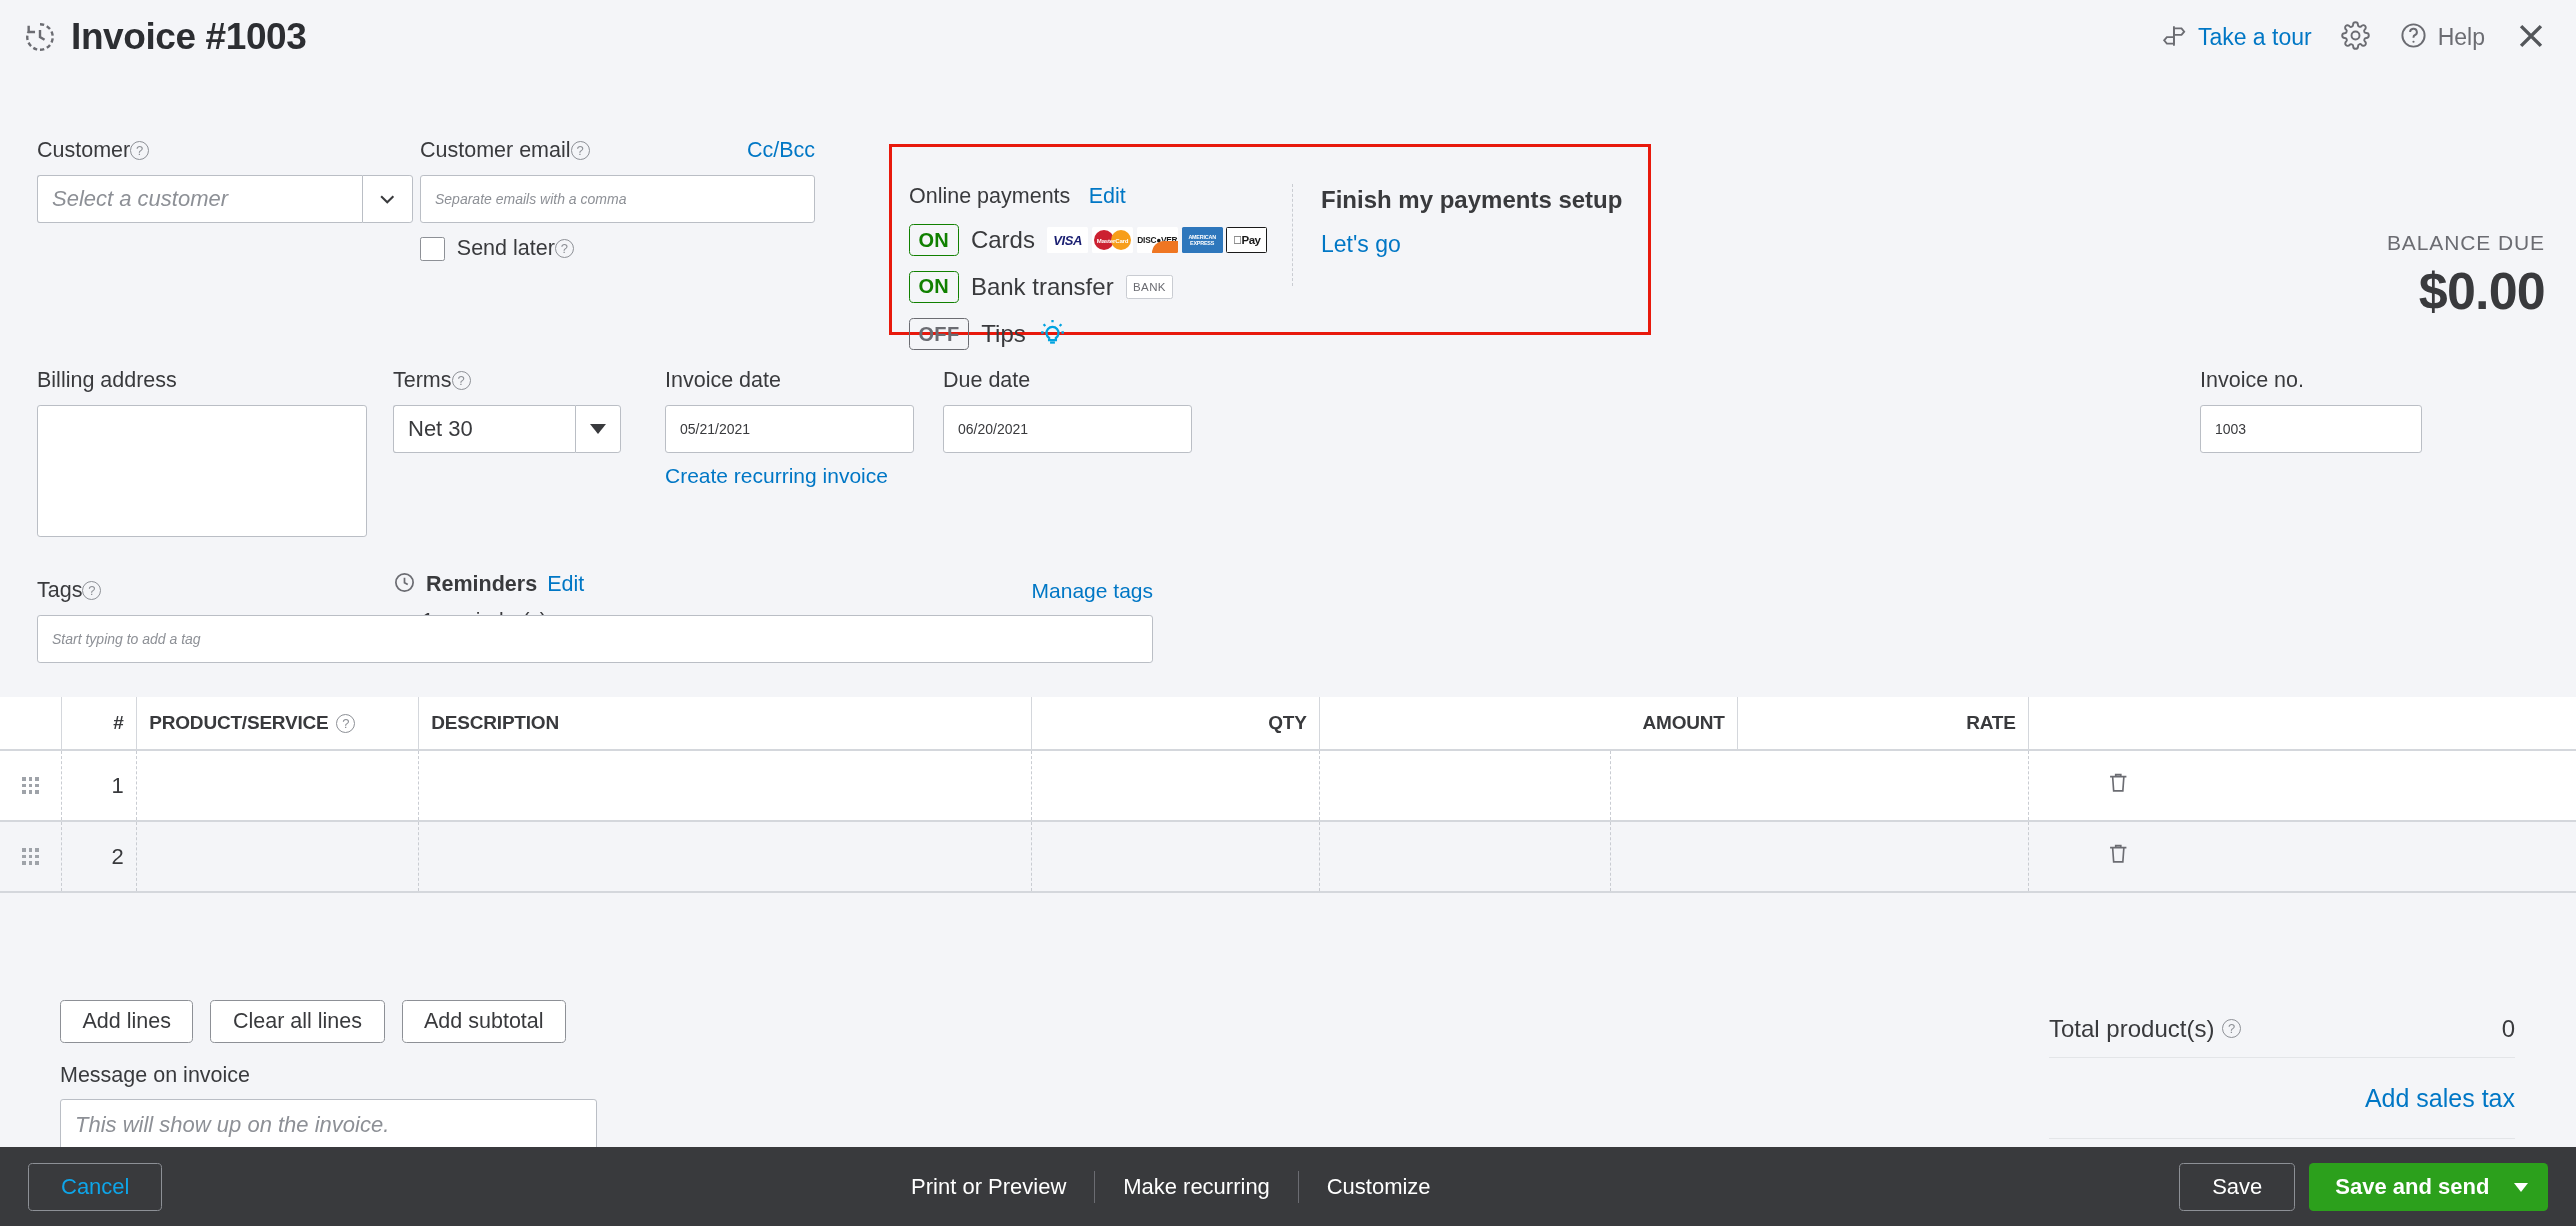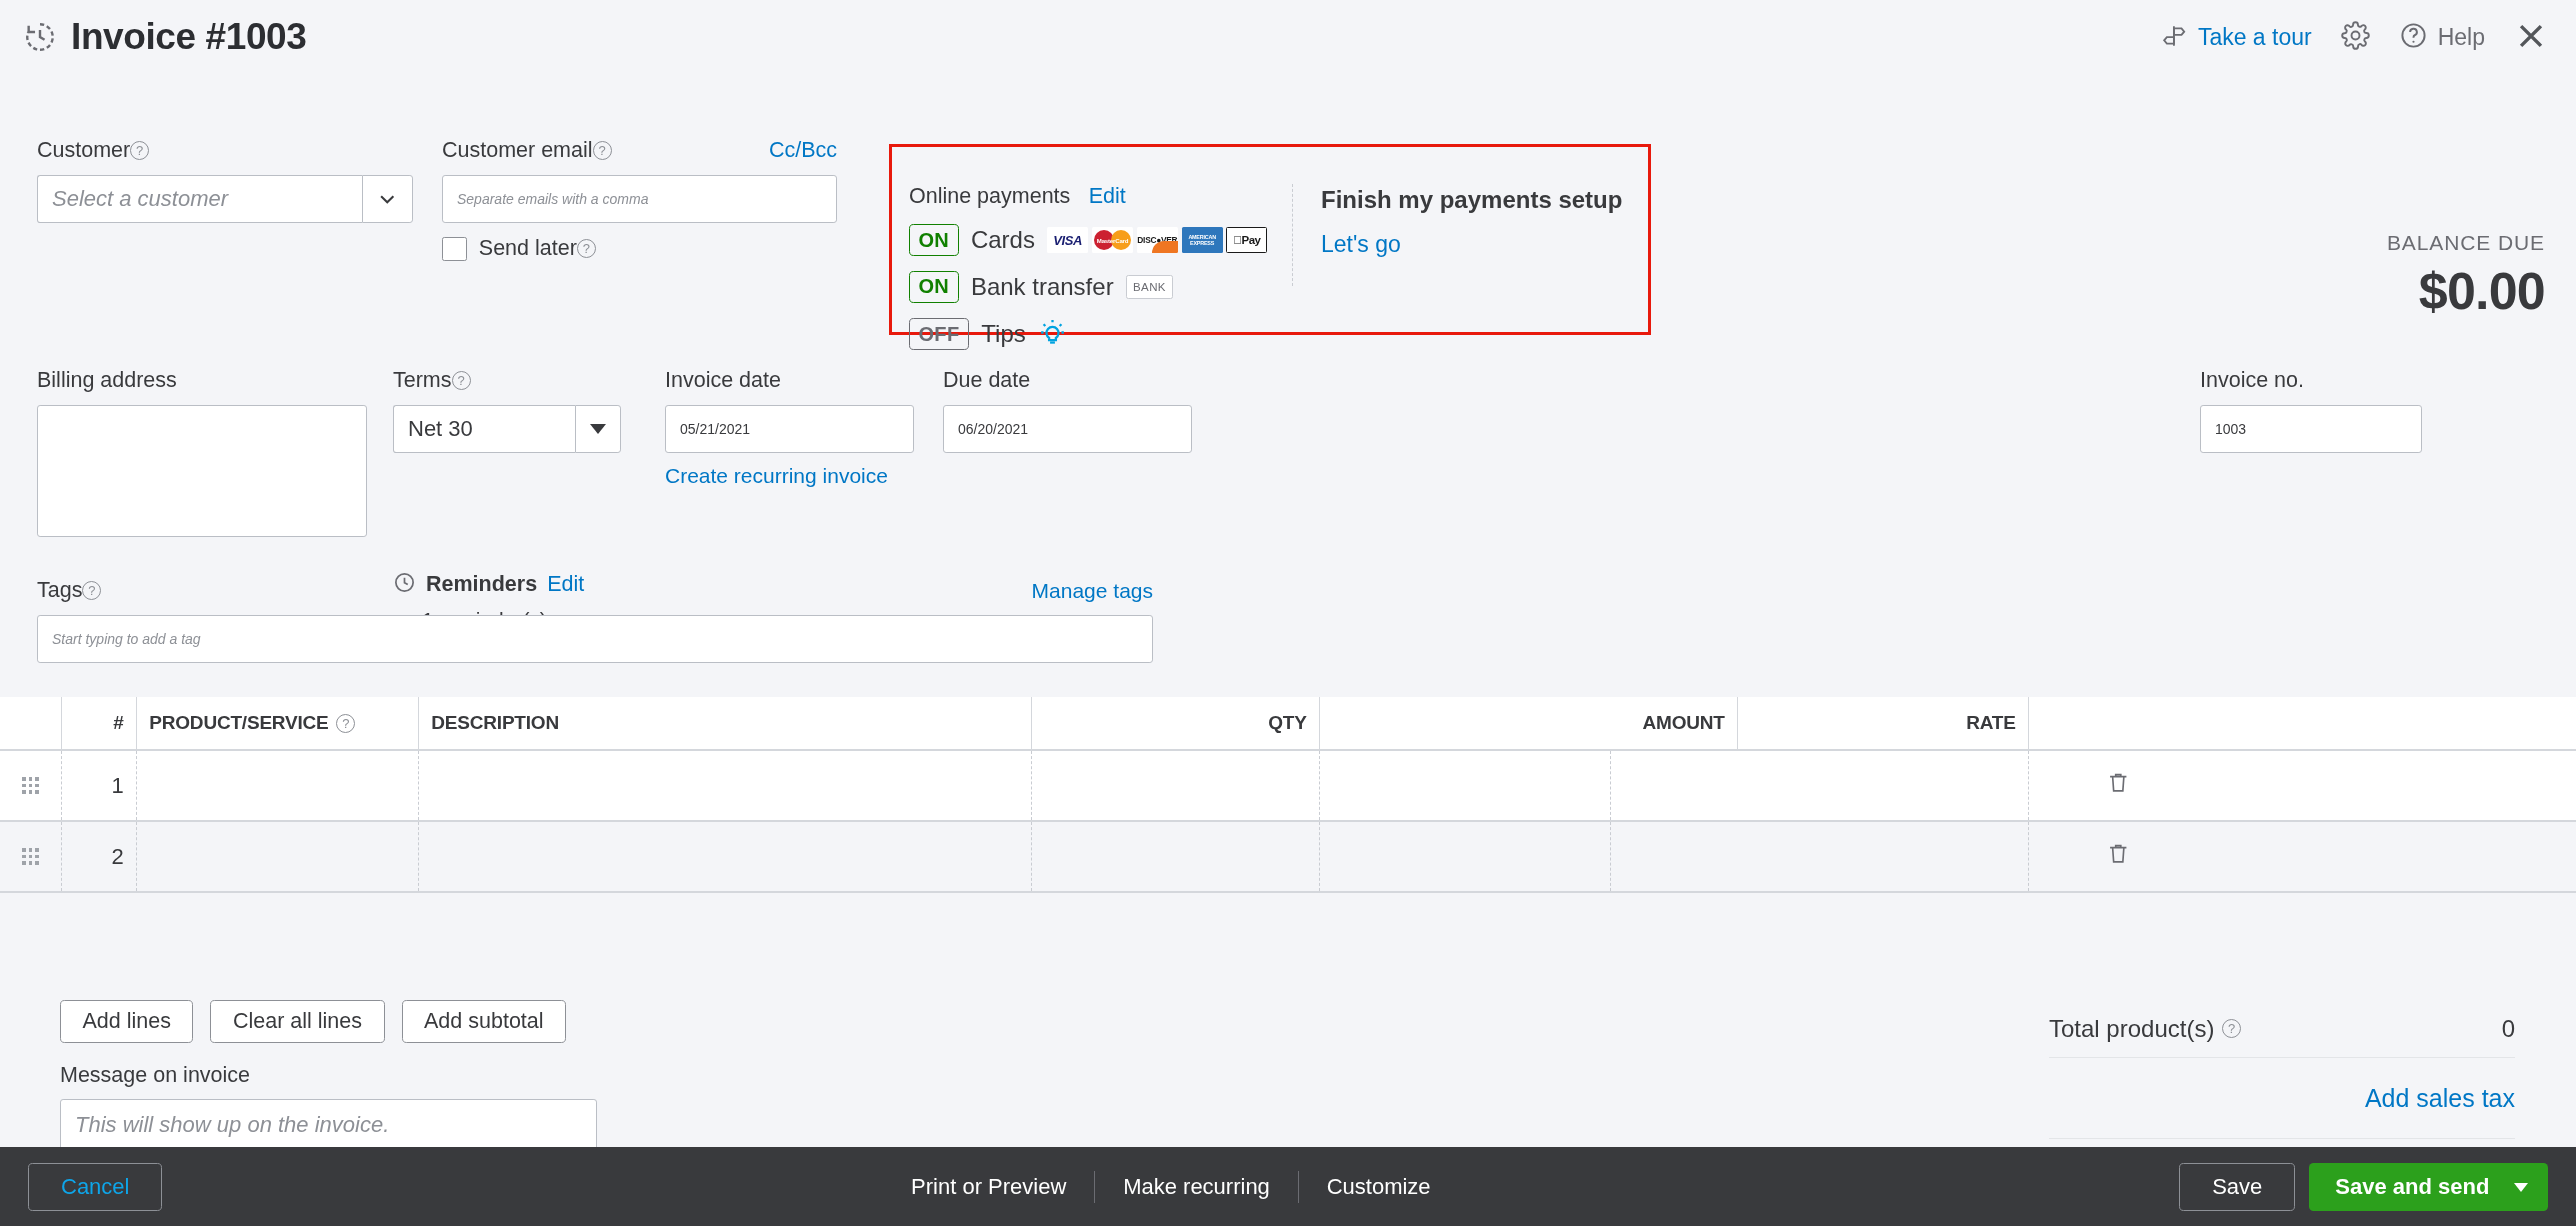--- a/index.html
+++ b/index.html
@@ -53,21 +53,21 @@
     flex: 1; background: #fff; border: 0.8px solid #babec5; border-right: none;
     border-radius: 3.1px 0 0 3.1px; height: 48px; display: flex; align-items: center;
     padding: 0 14px; font-size: 22px; color: #8d9096; font-style: italic;
   }
   .cust-caret {
     width: 51px; background: #fff; border: 0.8px solid #babec5; border-radius: 0 3.1px 3.1px 0;
     display: flex; align-items: center; justify-content: center;
   }
 
   
-  .email-block { position: absolute; left: 442px; top: 64px; width: 395px; }
+  .email-block { position: absolute; left: 420px; top: 64px; width: 395px; }
   .email-hdr { display: flex; align-items: center; }
   .email-hdr .cc { margin-left: auto; font-size: 21.5px; }
   .email-fld { margin-top: 12.3px; }
   .sendlater { display: flex; align-items: center; gap: 12.3px; margin-top: 13px; }
   .chk { width: 24.5px; height: 24.5px; border: 1.5px solid #8d9096; border-radius: 2.3px; background: #fff; flex: none; cursor: pointer; }
 
   
   .op-panel {
     position: absolute; left: 889px; top: 70px; width: 762px; height: 191px;
     border: 3.8px solid #e8190c; background: #f4f5f8;

